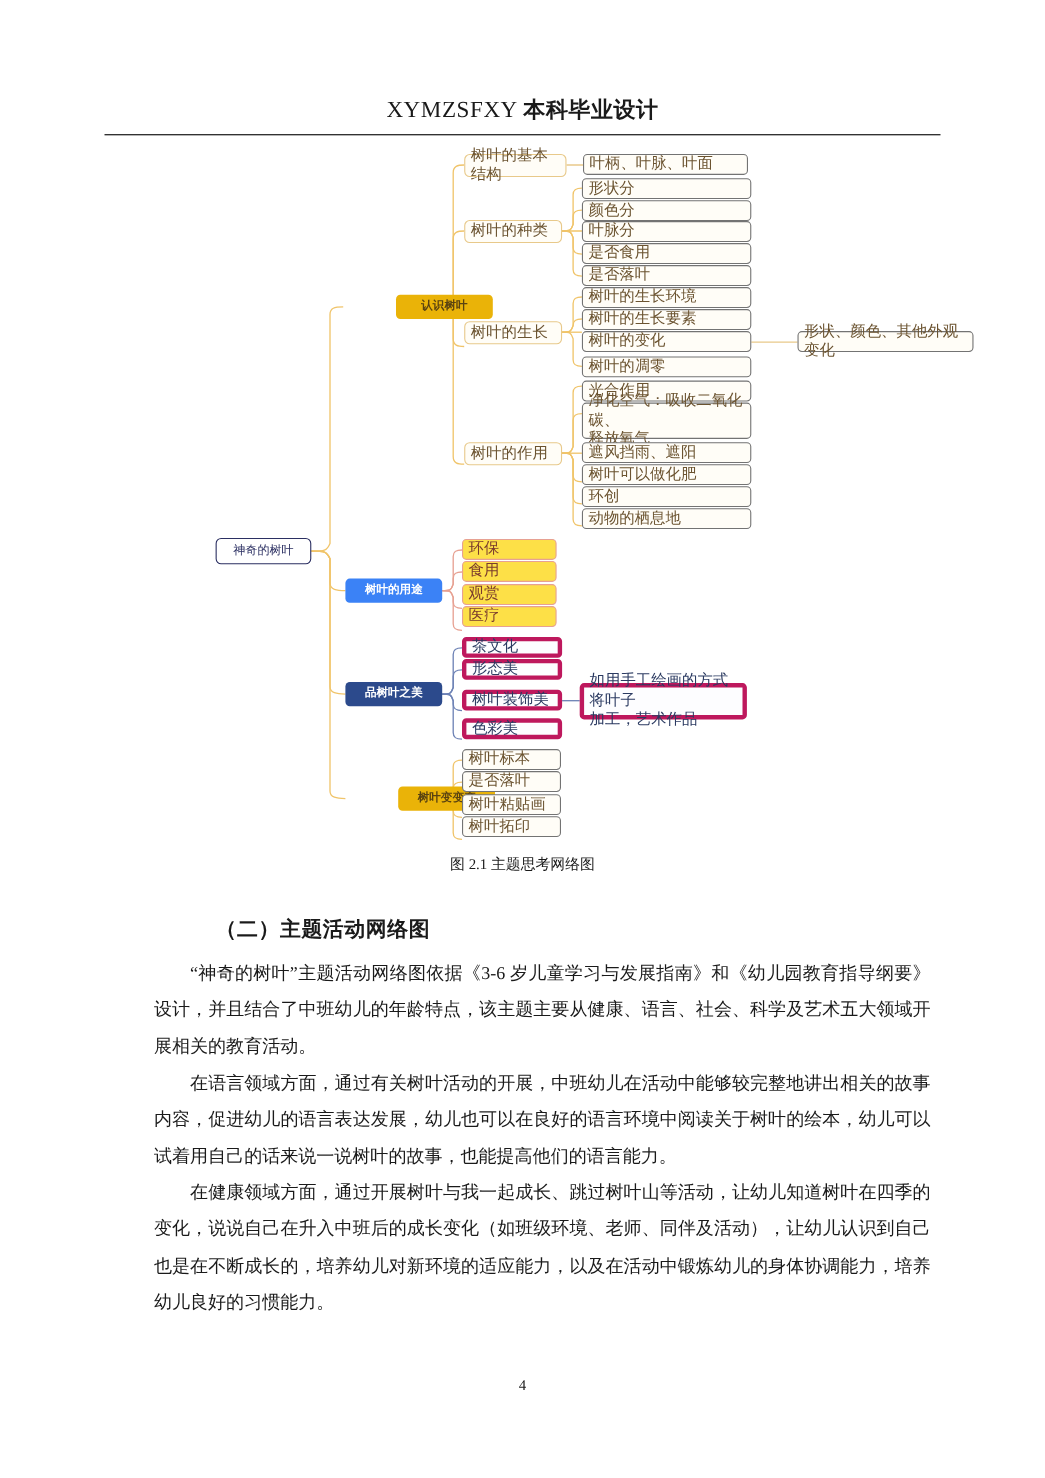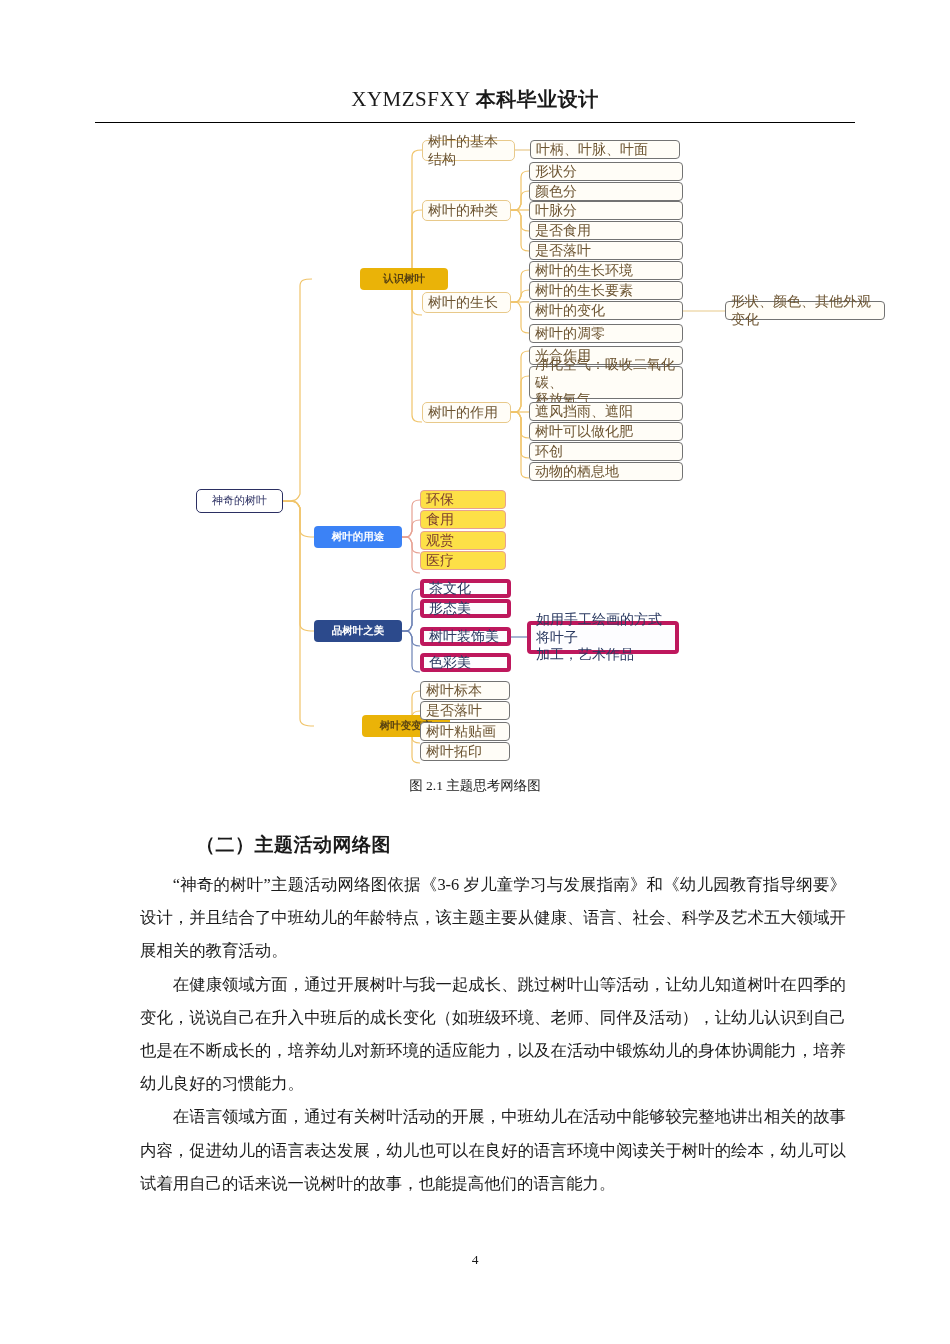--- a/index.html
+++ b/index.html
@@ -236,19 +236,19 @@
     <div class="node n-leaf" style="left:420px;top:608px;width:90px;">树叶拓印</div>
 
   </div>
 
   <div class="caption">图 2.1  主题思考网络图</div>
 
   <div class="h2">（二）主题活动网络图</div>
 
   <div class="bodytext">
     <p>“神奇的树叶”主题活动网络图依据《3-6 岁儿童学习与发展指南》和《幼儿园教育指导纲要》设计，并且结合了中班幼儿的年龄特点，该主题主要从健康、语言、社会、科学及艺术五大领域开展相关的教育活动。</p>
+    <p>在语言领域方面，通过有关树叶活动的开展，中班幼儿在活动中能够较完整地讲出相关的故事内容，促进幼儿的语言表达发展，幼儿也可以在良好的语言环境中阅读关于树叶的绘本，幼儿可以试着用自己的话来说一说树叶的故事，也能提高他们的语言能力。</p>
     <p>在健康领域方面，通过开展树叶与我一起成长、跳过树叶山等活动，让幼儿知道树叶在四季的变化，说说自己在升入中班后的成长变化（如班级环境、老师、同伴及活动），让幼儿认识到自己也是在不断成长的，培养幼儿对新环境的适应能力，以及在活动中锻炼幼儿的身体协调能力，培养幼儿良好的习惯能力。</p>
-    <p>在语言领域方面，通过有关树叶活动的开展，中班幼儿在活动中能够较完整地讲出相关的故事内容，促进幼儿的语言表达发展，幼儿也可以在良好的语言环境中阅读关于树叶的绘本，幼儿可以试着用自己的话来说一说树叶的故事，也能提高他们的语言能力。</p>
   </div>
 
   <div class="pagenum">4</div>
 
 </div>
 
 </body></html>

